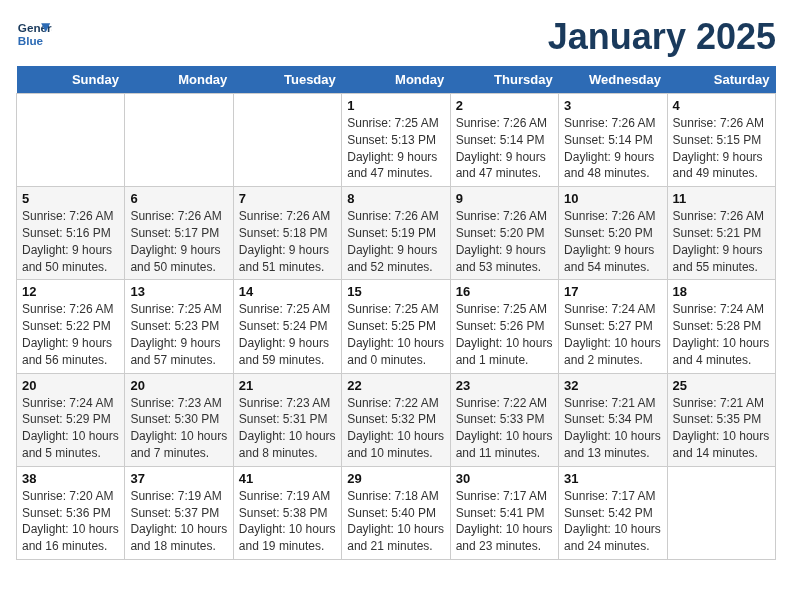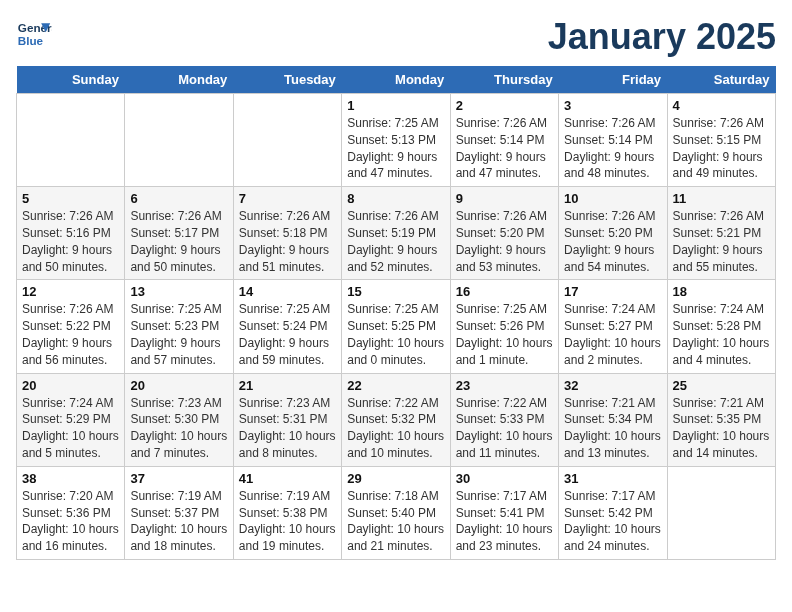--- a/index.html
+++ b/index.html
@@ -93,21 +93,21 @@
 </div>
 
 <table>
   <thead>
     <tr>
       <th class="day-header">Sunday</th>
       <th class="day-header">Monday</th>
       <th class="day-header">Tuesday</th>
       <th class="day-header">Monday</th>
       <th class="day-header">Thursday</th>
-      <th class="day-header">Friday</th>
+      <th class="day-header">Wednesday</th>
       <th class="day-header">Saturday</th>
     </tr>
   </thead>
   <tbody id="calendar-body">
   <tr>
         <td class="empty"></td>
         <td class="empty"></td>
         <td class="empty"></td>
         <td>
           <div class="date-num">1</div>

